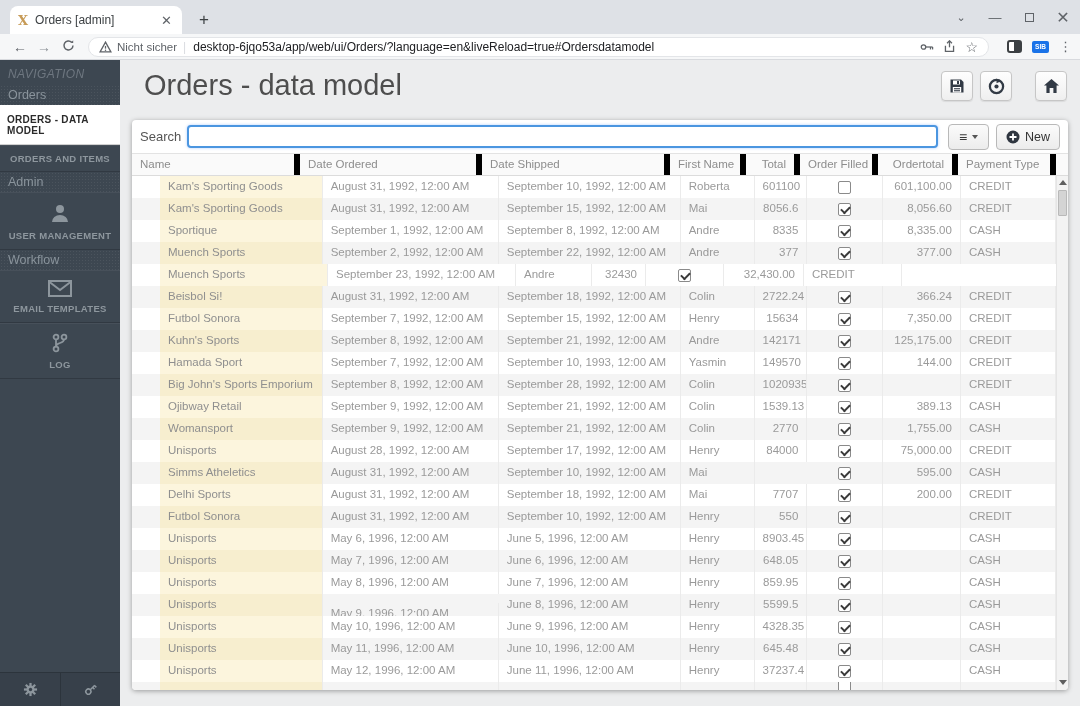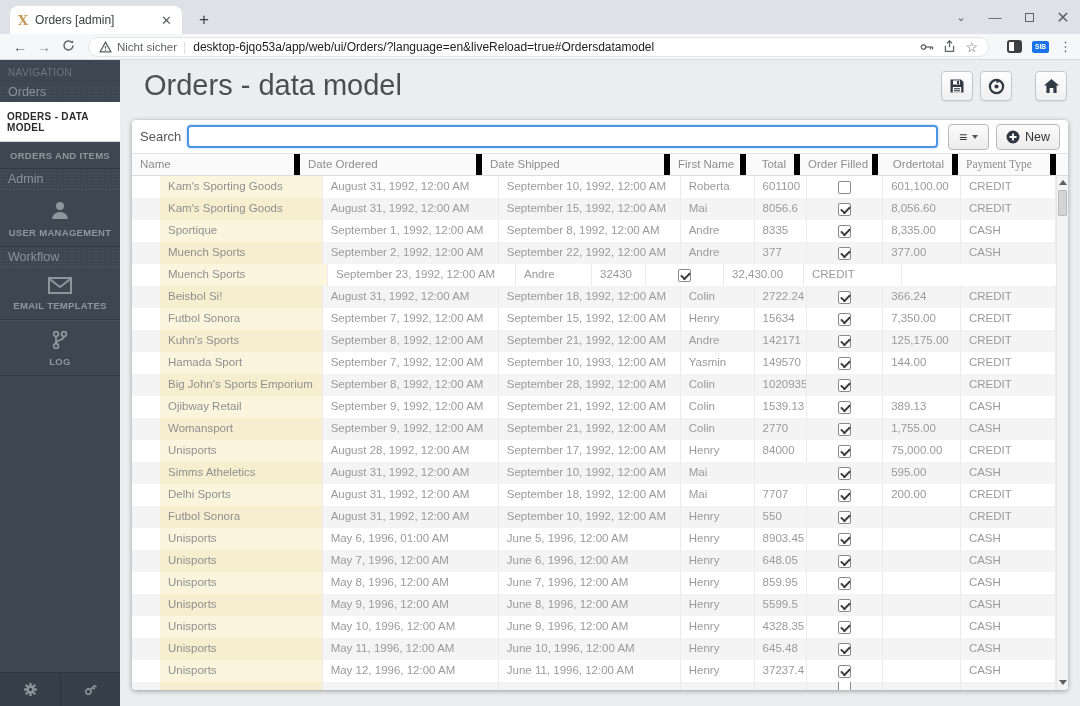--- a/index.html
+++ b/index.html
@@ -36,21 +36,21 @@
   .tool-ic { margin-left:10px; display:flex; align-items:center; color:#5f6368; }
   .panel-ic { width:15px; height:13px; border:2px solid #3c4043; border-radius:3px;
     background:linear-gradient(to right,#fff 0 50%,#3c4043 50% 100%); }
   .ext-badge { min-width:17px; height:12px; background:#1a73e8; border-radius:2px; color:#fff;
     font-size:6.5px; font-weight:bold; display:flex; align-items:center; justify-content:center; padding:0 2px; }
   .dots { font-size:13px; color:#5f6368; letter-spacing:0; }
 
   
   .content { position:relative; height:646px; display:flex; }
   .sidebar { position:relative; width:120px; background:var(--sidebar,#3d4751); flex:none; color:#99a1a8; }
-  .sb-navlabel { padding:7px 8px 4px 8px; font-size:10px; color:#6e7780; letter-spacing:.4px; }
+  .sb-navlabel { padding:7px 8px 4px 8px; font-size:12px; color:#6e7780; letter-spacing:.4px;font-style:italic; }
   .sb-group-header { padding:3px 8px; font-size:12.5px; color:#8a949c;
     background-image:radial-gradient(rgba(255,255,255,.07) 1px, transparent 1px); background-size:3px 3px; }
   .sb-item { padding:7px 4px; text-align:center; font-size:9.5px; font-weight:bold; letter-spacing:.3px;
     color:#8e979e; border-top:1px solid rgba(255,255,255,.05); border-bottom:1px solid rgba(0,0,0,.18); cursor:default; }
   .sb-item.active { background:#fff; color:#2b2b2b; text-align:left; padding:8px 7px; font-size:10px; }
   .sb-item.with-icon { padding:9px 4px 8px 4px; }
   .sb-icon { margin-bottom:4px; }
   .sb-icon svg { display:inline-block; }
   .sb-footer { position:absolute; bottom:0; left:0; width:120px; height:34px; display:flex;
     background:#37404a; border-top:1px solid #2c343c; }
@@ -84,21 +84,21 @@
   .grid { position:absolute; left:0; right:0; top:33px; bottom:0; }
   .thead { display:flex; height:23px; background:#fafafa; border-top:1px solid #e3e3e3;
     border-bottom:1px solid #dcdcdc; font-size:11.5px; color:#8d8d8d; }
   .th { padding:4px 8px 0 8px; border-right:6px solid #000000; white-space:nowrap; overflow:hidden; }
   .rows { position:absolute; left:0; top:23px; bottom:0; width:924px; overflow:hidden; }
   .row { display:flex; height:22px; font-size:11.5px; color:#9a9a9a; background:#fff; }
   .row.even { background:#f4f4f4; }
   .cell { padding:4px 8px 0 8px; border-right:1px solid #ebebeb; white-space:nowrap; overflow:hidden; }
   .cell.name { background:#fcf5dd; color:#8f8f8f;margin-left:28px; }
   .row.even .cell.name { background:#f7eecf; }
-  .cell.num { }
+  .cell.num { text-align:right; }
   .cell.chk { display:flex; align-items:center; justify-content:center; padding-top:0; }
   .checkbox { width:13px; height:13px; border:1px solid #8a8a8a; border-radius:2px; background:#fff; position:relative; }
   .checkbox.checked::after { content:""; position:absolute; left:2px; top:2.5px; width:7px; height:4px;
     border-left:2px solid #3a3a3a; border-bottom:2px solid #3a3a3a; transform:rotate(-45deg); }
   .row.partial { height:8px; overflow:hidden; }
 
   .vscroll { position:absolute; right:0; top:23px; bottom:0; width:12px; background:#f3f3f3;
     border-left:1px solid #e5e5e5; }
   .vs-up { position:absolute; top:2px; left:0; width:11px; height:10px; display:flex; justify-content:center; }
   .vs-up i { width:0; height:0; border-left:4px solid transparent; border-right:4px solid transparent;
@@ -282,21 +282,21 @@
         </div>
         <div class="grid">
           <div class="thead" id="table-header">
               <div class="th" style="width: 168px; text-align: left;">Name</div>
               <div class="th" style="width: 182px; text-align: left;">Date Ordered</div>
               <div class="th" style="width: 188px; text-align: left;">Date Shipped</div>
               <div class="th" style="width: 76px; text-align: left;">First Name</div>
               <div class="th" style="width: 54px; text-align: right;">Total</div>
               <div class="th" style="width: 78px; text-align: center;">Order Filled</div>
               <div class="th" style="width: 80px; text-align: right;">Ordertotal</div>
-              <div class="th" style="width: 98px; text-align: left; font-family: Liberation Serif, serif;">Payment Type</div>
+              <div class="th" style="width: 98px; text-align: left;">Payment Type</div>
             </div>
           <div class="rows" id="table-rows">
               <div class="row">
                 <div class="cell name" style="width: 168px;">Kam's Sporting Goods</div>
                 <div class="cell" style="width: 182px;">August 31, 1992, 12:00 AM</div>
                 <div class="cell" style="width: 188px;">September 10, 1992, 12:00 AM</div>
                 <div class="cell" style="width: 76px;">Roberta</div>
                 <div class="cell num" style="width: 54px;">601100</div>
                 <div class="cell chk" style="width: 78px;">
                   <span class="checkbox"></span>
@@ -478,21 +478,21 @@
                 <div class="cell" style="width: 76px;">Henry</div>
                 <div class="cell num" style="width: 54px;">550</div>
                 <div class="cell chk" style="width: 78px;">
                   <span class="checkbox checked"></span>
                 </div>
                 <div class="cell num" style="width: 80px;"></div>
                 <div class="cell" style="width: 98px;">CREDIT</div>
               </div>
               <div class="row">
                 <div class="cell name" style="width: 168px;">Unisports</div>
-                <div class="cell" style="width: 182px;">May 6, 1996, 01:00 AM</div>
+                <div class="cell" style="width: 182px;">May 6, 1996, 12:00 AM</div>
                 <div class="cell" style="width: 188px;">June 5, 1996, 12:00 AM</div>
                 <div class="cell" style="width: 76px;">Henry</div>
                 <div class="cell num" style="width: 54px;">8903.45</div>
                 <div class="cell chk" style="width: 78px;">
                   <span class="checkbox checked"></span>
                 </div>
                 <div class="cell num" style="width: 80px;"></div>
                 <div class="cell" style="width: 98px;">CASH</div>
               </div>
               <div class="row even">
@@ -514,21 +514,21 @@
                 <div class="cell" style="width: 76px;">Henry</div>
                 <div class="cell num" style="width: 54px;">859.95</div>
                 <div class="cell chk" style="width: 78px;">
                   <span class="checkbox checked"></span>
                 </div>
                 <div class="cell num" style="width: 80px;"></div>
                 <div class="cell" style="width: 98px;">CASH</div>
               </div>
               <div class="row even">
                 <div class="cell name" style="width: 168px;">Unisports</div>
-                <div class="cell" style="width: 182px;">May 9, 1996, 12:00 AM</div>
+                <div class="cell" style="width: 182px; margin-top: 9px;">May 9, 1996, 12:00 AM</div>
                 <div class="cell" style="width: 188px;">June 8, 1996, 12:00 AM</div>
                 <div class="cell" style="width: 76px;">Henry</div>
                 <div class="cell num" style="width: 54px;">5599.5</div>
                 <div class="cell chk" style="width: 78px;">
                   <span class="checkbox checked"></span>
                 </div>
                 <div class="cell num" style="width: 80px;"></div>
                 <div class="cell" style="width: 98px;">CASH</div>
               </div>
               <div class="row">

